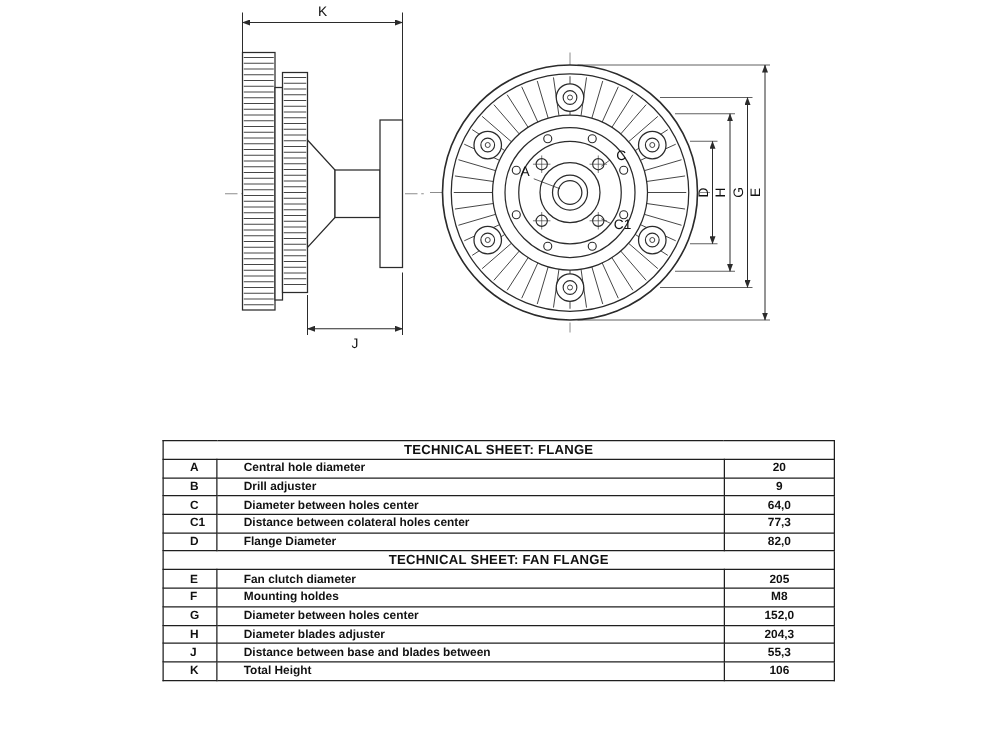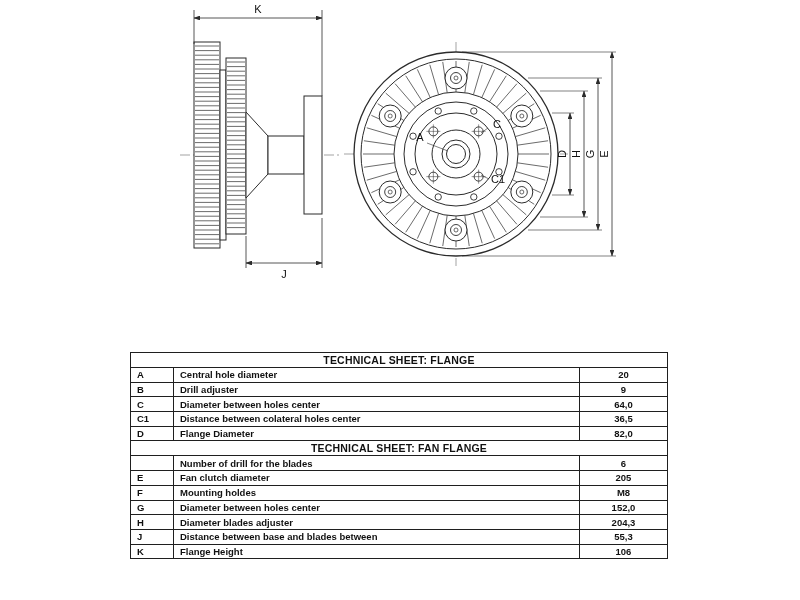--- a/index.html
+++ b/index.html
@@ -9,21 +9,21 @@
     font-family:"Liberation Sans", sans-serif; overflow:hidden;
   }
   .drawing { position:absolute; left:0; top:0; }
   .dim-text { font-family:"Liberation Sans", sans-serif; font-size:11px; fill:#111; }
   .sheet-table {
     position:absolute; left:130px; top:352px; width:538px;
     border-collapse:collapse; table-layout:fixed; background:#fff;
   }
   .sheet-table td {
     border:1px solid #1f1f1f; font:bold 9.5px "Liberation Sans", sans-serif;
-    color:#111; padding:1px 6px; height:14.7px; overflow:hidden; white-space:nowrap;
+    color:#111; padding:1px 21px; height:14.7px; overflow:hidden; white-space:nowrap;
   }
   .sheet-table td.section-title { text-align:center; font-size:10.5px; letter-spacing:.2px; }
   .sheet-table td.value-cell { text-align:center; }
   col.code-col { width:43px; }
   col.value-col { width:88px; }
 </style>
 </head>
 <body>
 
 <div class="page">
@@ -303,36 +303,31 @@
           <td class="value-cell">9</td>
         </tr>
         <tr>
           <td class="code-cell">C</td>
           <td class="desc-cell">Diameter between holes center</td>
           <td class="value-cell">64,0</td>
         </tr>
         <tr>
           <td class="code-cell">C1</td>
           <td class="desc-cell">Distance between colateral holes center</td>
-          <td class="value-cell">36,5</td>
+          <td class="value-cell">77,3</td>
         </tr>
         <tr>
           <td class="code-cell">D</td>
           <td class="desc-cell">Flange Diameter</td>
           <td class="value-cell">82,0</td>
         </tr>
         <tr>
           <td colspan="3" class="section-title">TECHNICAL SHEET: FAN FLANGE</td>
         </tr>
         <tr>
-          <td class="code-cell"></td>
-          <td class="desc-cell">Number of drill for the blades</td>
-          <td class="value-cell">6</td>
-        </tr>
-        <tr>
           <td class="code-cell">E</td>
           <td class="desc-cell">Fan clutch diameter</td>
           <td class="value-cell">205</td>
         </tr>
         <tr>
           <td class="code-cell">F</td>
           <td class="desc-cell">Mounting holdes</td>
           <td class="value-cell">M8</td>
         </tr>
         <tr>
@@ -345,19 +340,19 @@
           <td class="desc-cell">Diameter blades adjuster</td>
           <td class="value-cell">204,3</td>
         </tr>
         <tr>
           <td class="code-cell">J</td>
           <td class="desc-cell">Distance between base and blades between</td>
           <td class="value-cell">55,3</td>
         </tr>
         <tr>
           <td class="code-cell">K</td>
-          <td class="desc-cell">Flange Height</td>
+          <td class="desc-cell">Total Height</td>
           <td class="value-cell">106</td>
         </tr>
       </tbody>
   </table>
 
 </div>
 
 </body></html>

